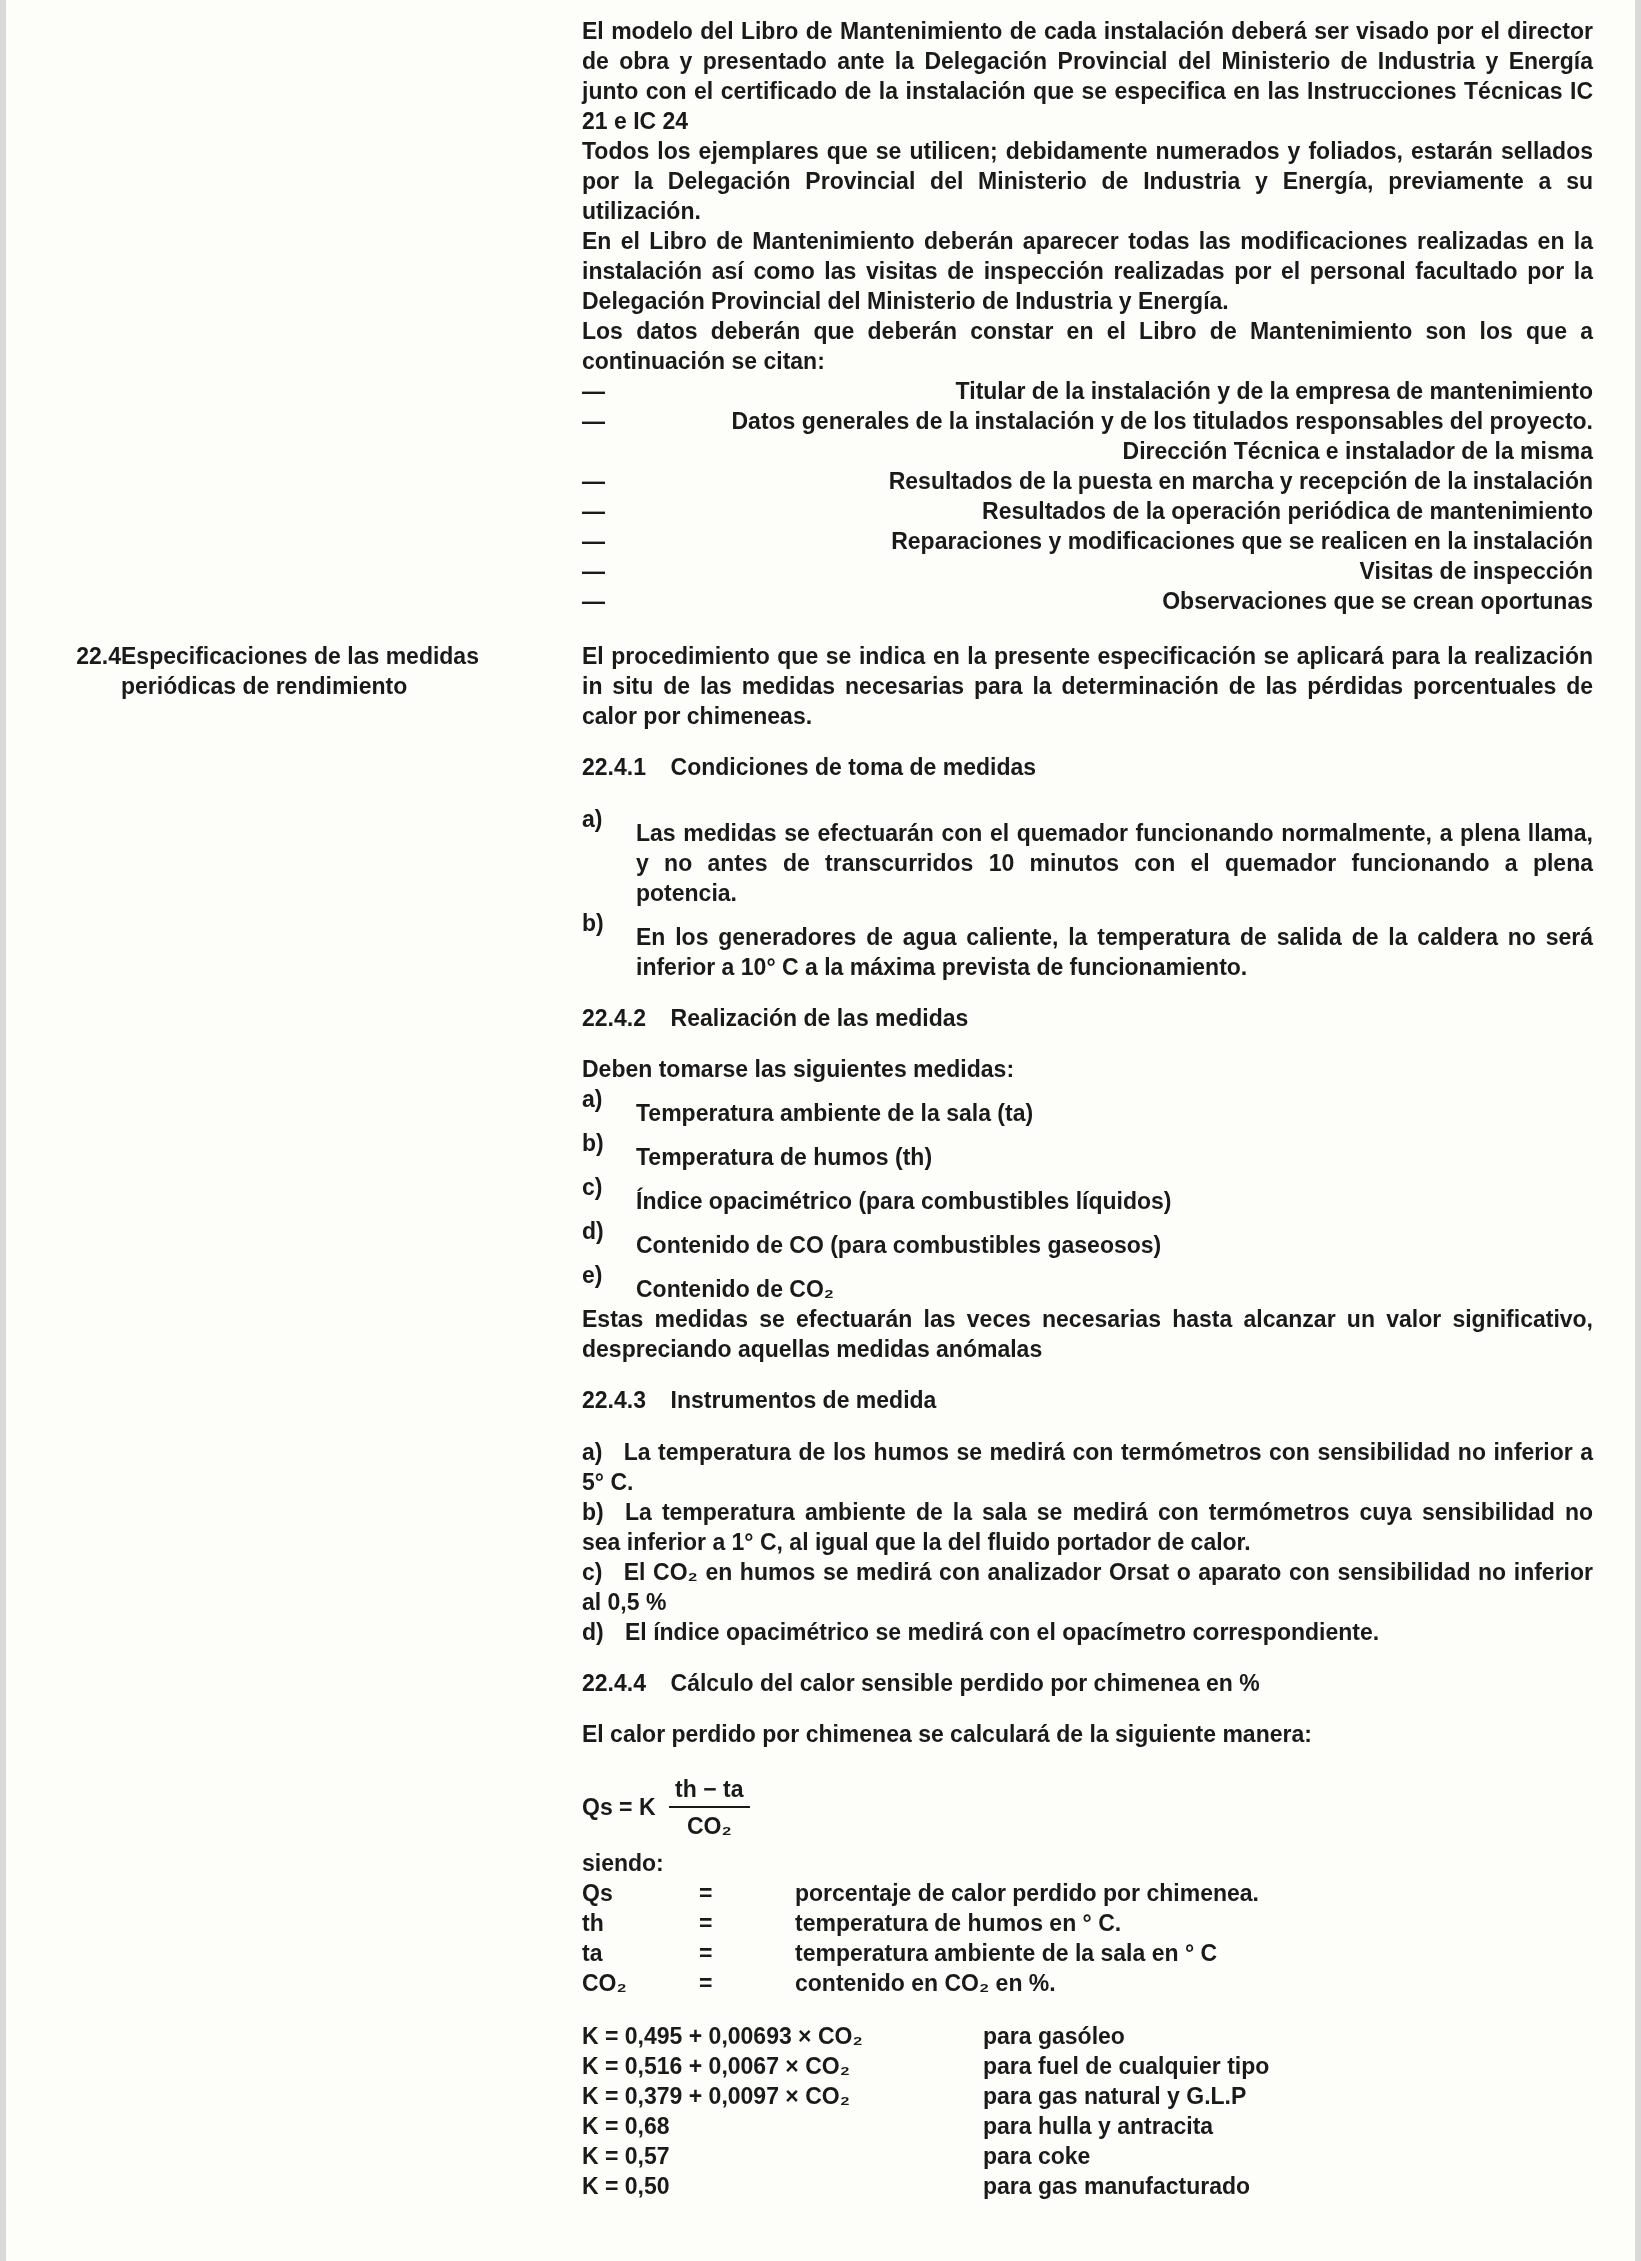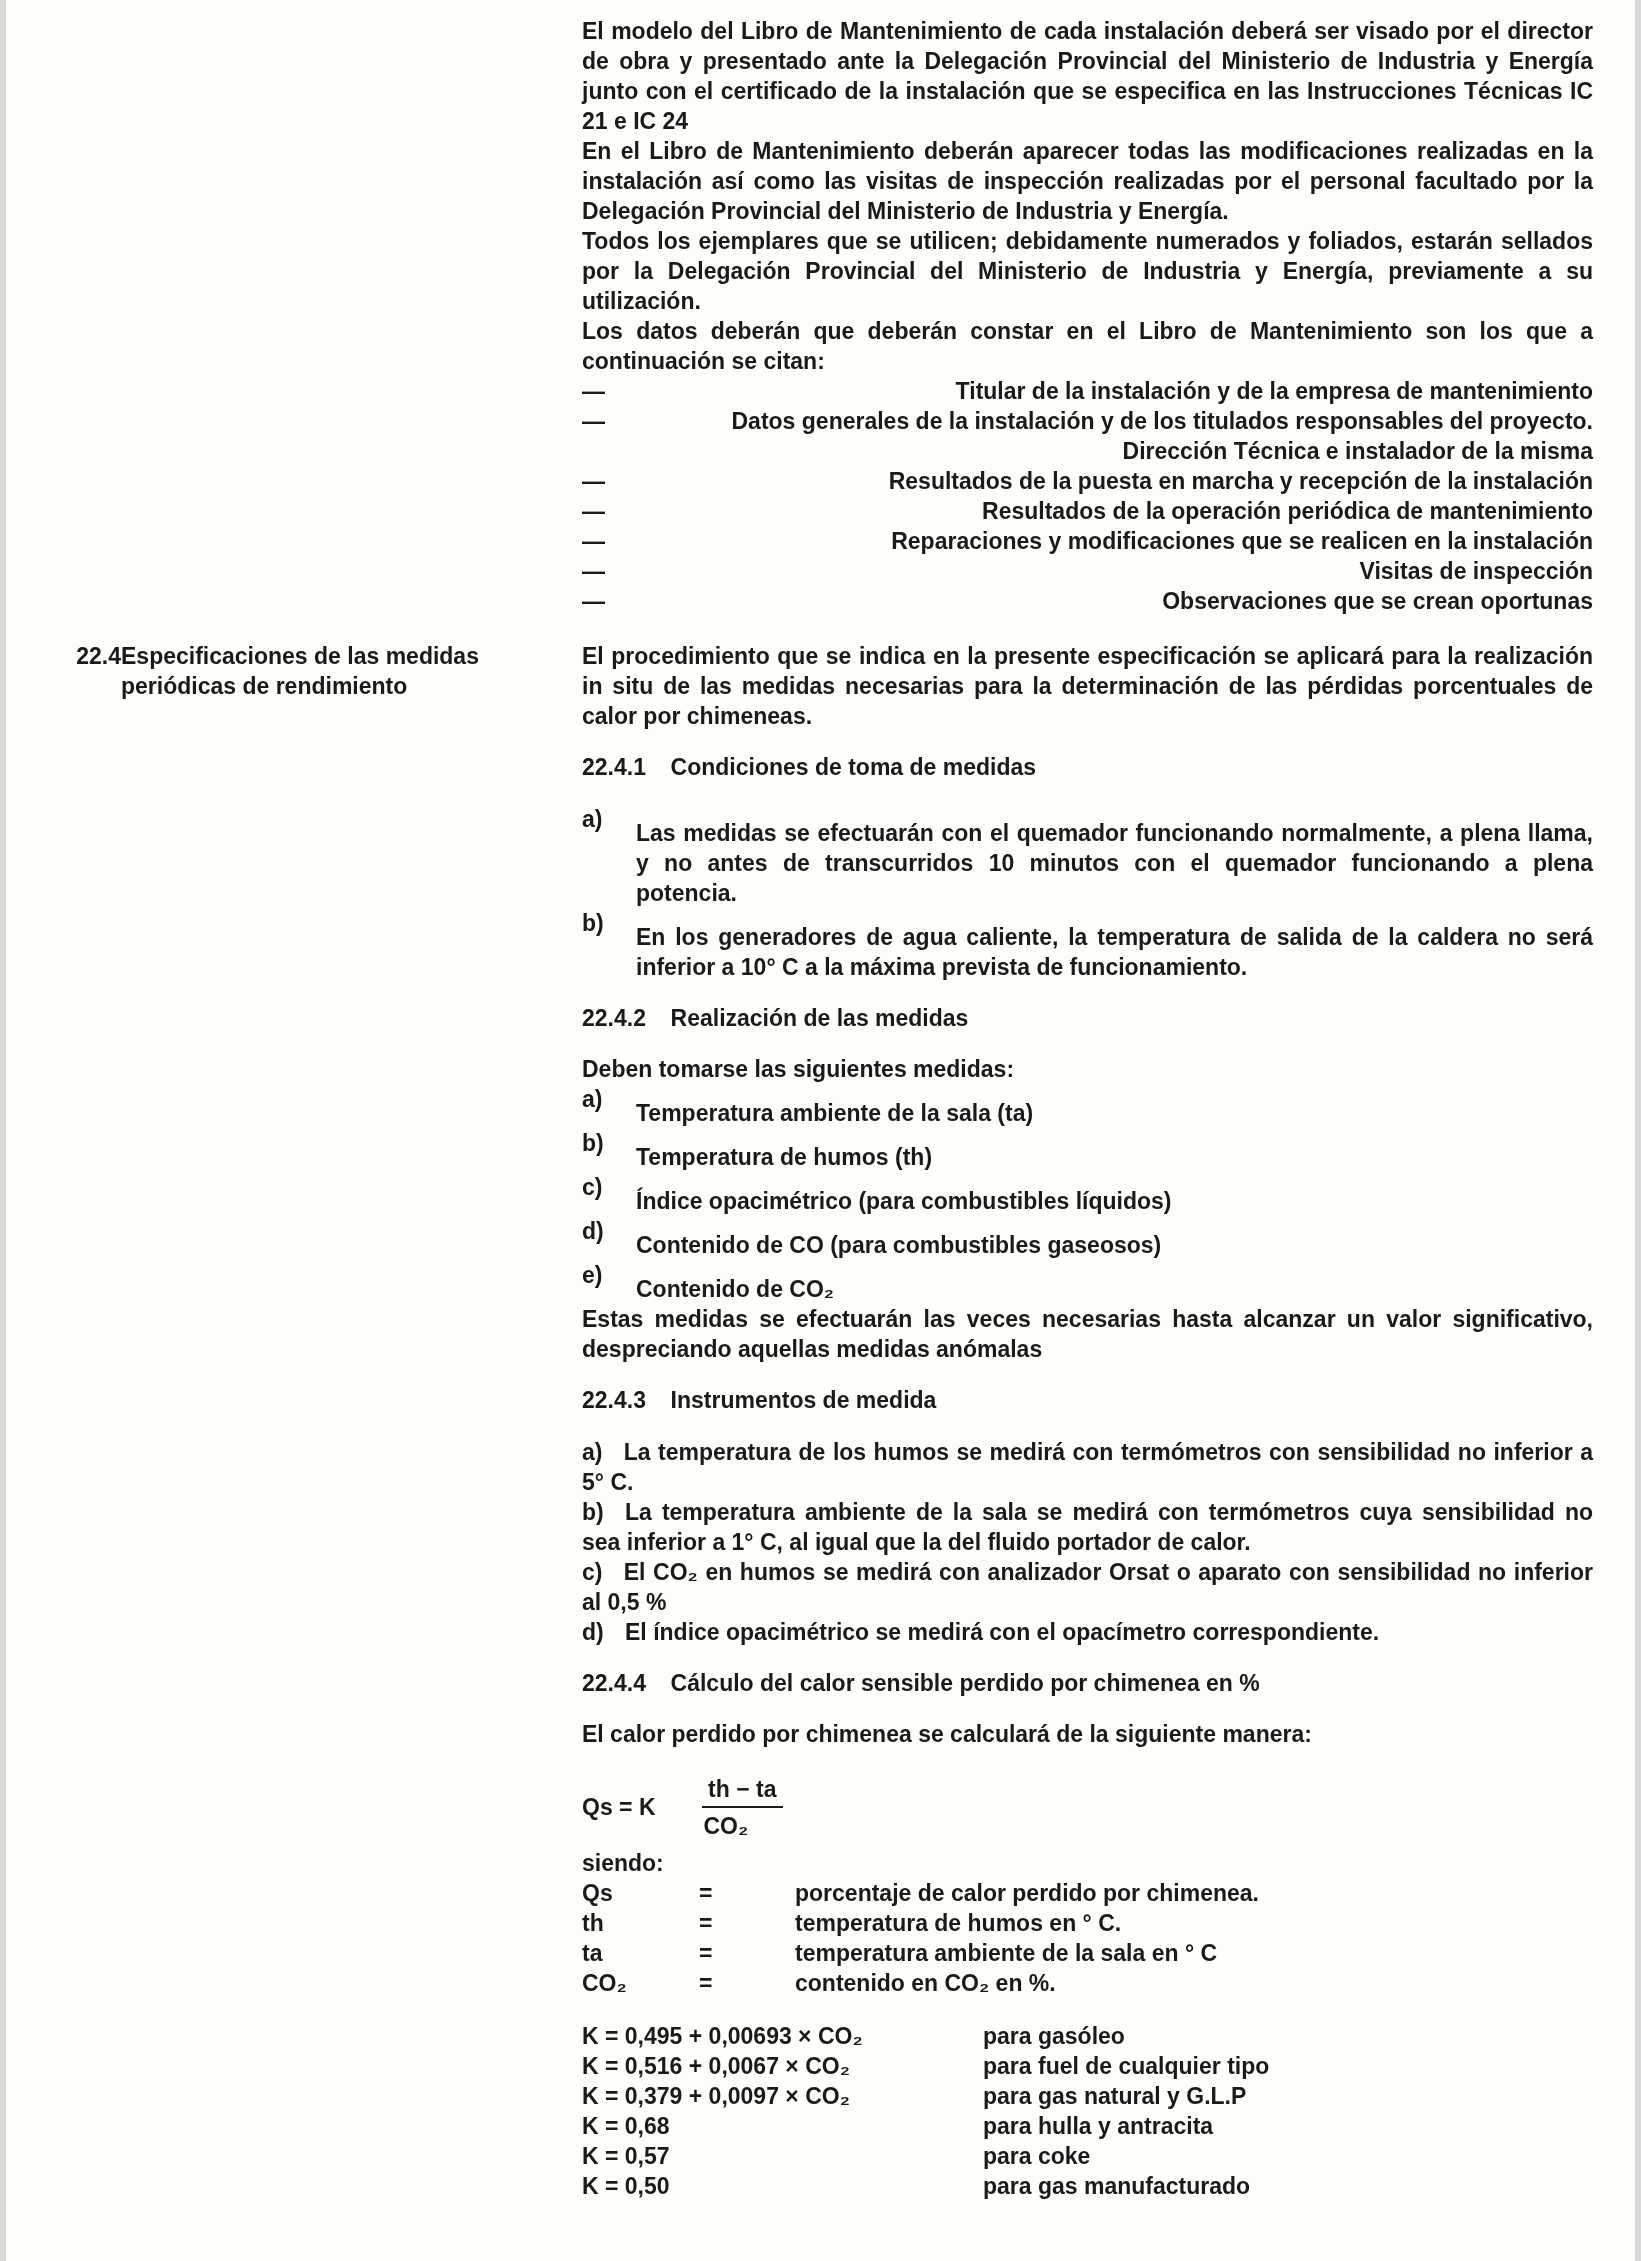--- a/index.html
+++ b/index.html
@@ -35,21 +35,21 @@
   .sub-num { margin-right: 24.6px; }
 
   .letter-row { display: flex; }
   .letter { width: 54px; min-width: 54px; }
   .letter-text { flex: 1; text-align: justify; margin-top: 14px; }
 
   .inline-letter { margin-right: 21.3px; }
 
   .formula-block { display: flex; align-items: center; margin: 24.6px 0 6.6px; }
   .frac { display: inline-block; text-align: center; margin-left: 13px; }
-  .frac-num { display: block; border-bottom: 2.5px solid #1a1a1a; padding: 0 6.6px 2.5px; margin-left: 33px; }
+  .frac-num { display: block; border-bottom: 2.5px solid #1a1a1a; padding: 0 6.6px 2.5px; }
   .frac-den { display: block; padding-top: 2.5px; }
 
   .def-row { display: flex; gap: 48px; }
   .def-sym { width: 69px; min-width: 69px; }
   .def-eq { width: 48px; min-width: 48px; }
   .def-text { flex: 1; text-align: left; }
 
   .k-list { margin-top: 23px; }
   .k-row { display: flex; }
   .k-formula { width: 401px; min-width: 401px; }
@@ -58,22 +58,22 @@
 </head>
 <body>
 
 <div class="page">
   <div class="content">
 
     <section class="row">
       <div class="margin-col"></div>
       <div class="body-col">
         <p>El modelo del Libro de Mantenimiento de cada instalación deberá ser visado por el director de obra y presentado ante la Delegación Provincial del Ministerio de Industria y Energía junto con el certificado de la instalación que se especifica en las Instrucciones Técnicas IC 21 e IC 24</p>
+        <p>Todos los ejemplares que se utilicen; debidamente numerados y foliados, estarán sellados por la Delegación Provincial del Ministerio de Industria y Energía, previamente a su utilización.</p>
         <p>En el Libro de Mantenimiento deberán aparecer todas las modificaciones realizadas en la instalación así como las visitas de inspección realizadas por el personal facultado por la Delegación Provincial del Ministerio de Industria y Energía.</p>
-        <p>Todos los ejemplares que se utilicen; debidamente numerados y foliados, estarán sellados por la Delegación Provincial del Ministerio de Industria y Energía, previamente a su utilización.</p>
         <p>Los datos deberán que deberán constar en el Libro de Mantenimiento son los que a continuación se citan:</p>
 
         <div class="dash-row">
           <span class="dash-marker">—</span>
           <span class="dash-text">Titular de la instalación y de la empresa de mantenimiento</span>
         </div>
         <div class="dash-row">
           <span class="dash-marker">—</span>
           <span class="dash-text">Datos generales de la instalación y de los titulados responsables del proyecto. Dirección Técnica e instalador de la misma</span>
         </div>

